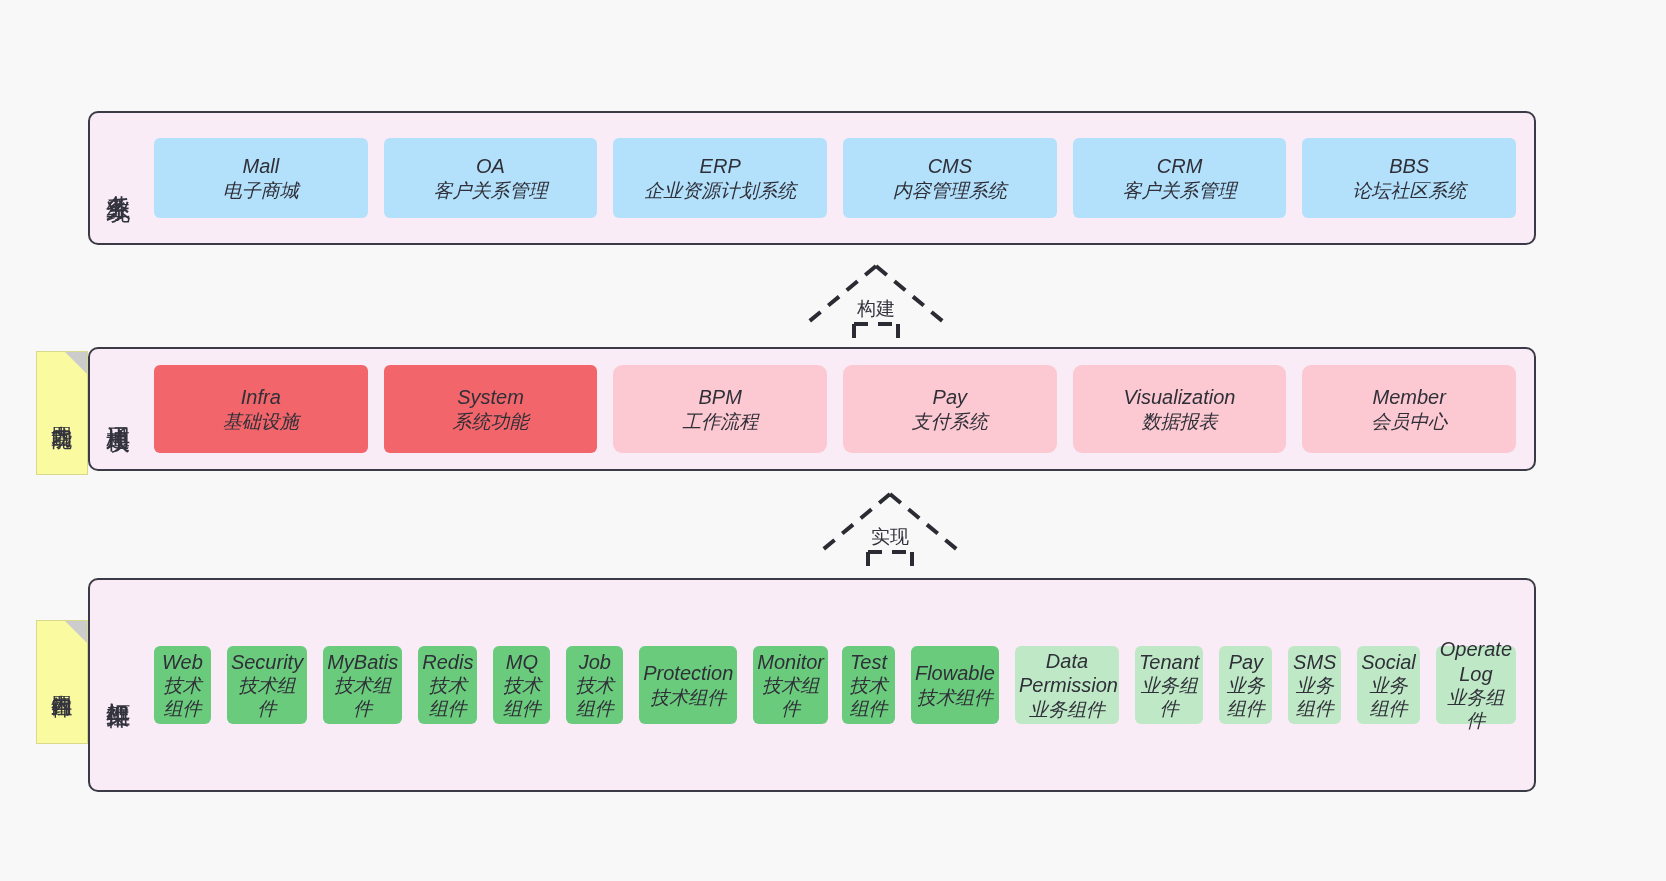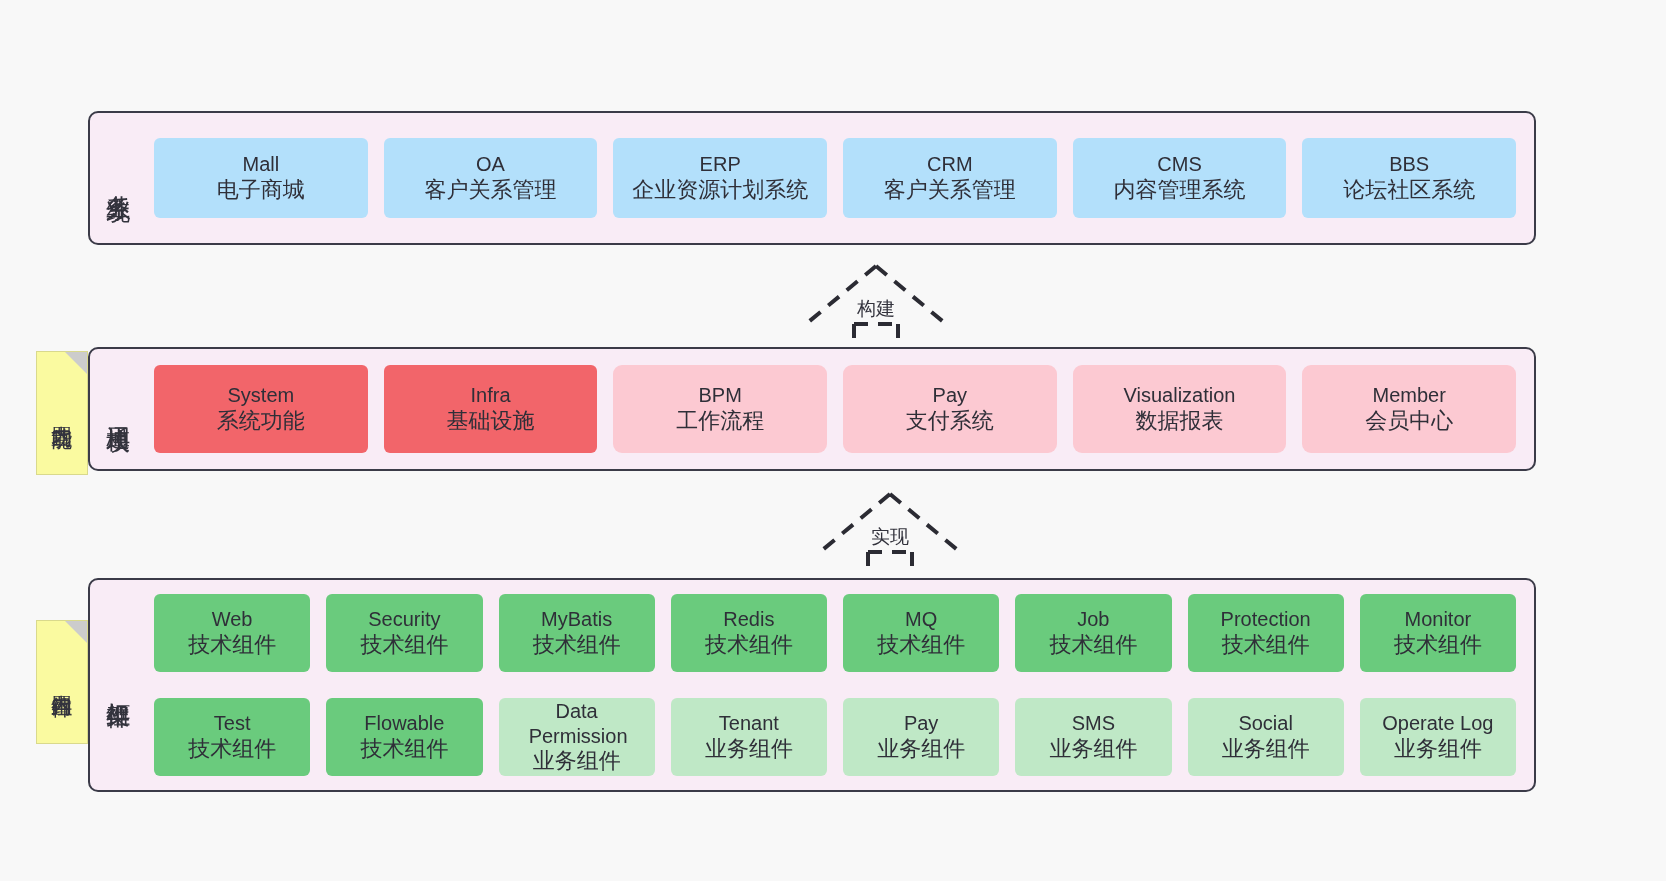--- a/index.html
+++ b/index.html
@@ -38,46 +38,47 @@
   }
   .layer-body {
     flex: 1 1 auto;
     display: flex;
     align-items: center;
     justify-content: space-between;
     gap: 16px;
     padding: 14px 18px 14px 8px;
   }
   .layer-body.two-rows {
-    flex-direction: column;
+    flex-direction: row;
     justify-content: flex-end;
-    gap: 26px;
+    gap: 14px;
   }
   .row {
     display: flex;
     width: 100%;
     gap: 16px;
     justify-content: space-between;
   }
 
   
   .node {
     flex: 1 1 0;
     border-radius: 6px;
     display: flex;
     flex-direction: column;
     align-items: center;
     justify-content: center;
     text-align: center;
     color: #2f2f38;
     padding: 6px 4px;
     line-height: 1.22;
+    font-style: italic;
   }
   .node .en { font-size: 20px; }
-  .node .cn { font-size: 22px; }
+  .node .cn { font-size: 19px; }
 
   .node.blue   { background: #b3e0fb; height: 80px; }
   .node.red    { background: #f2656a; height: 88px; }
   .node.pink   { background: #fcc9d2; height: 88px; border-radius: 9px; }
   .node.green  { background: #6acb7d; height: 78px; }
   .node.lgreen { background: #bfe8c6; height: 78px; }
 
   
   .note {
     position: absolute;
@@ -134,26 +135,26 @@
       </div>
       <div class="node blue">
         <span class="en">OA</span>
         <span class="cn">客户关系管理</span>
       </div>
       <div class="node blue">
         <span class="en">ERP</span>
         <span class="cn">企业资源计划系统</span>
       </div>
       <div class="node blue">
+        <span class="en">CMS</span>
+        <span class="cn">内容管理系统</span>
+      </div>
+      <div class="node blue">
         <span class="en">CRM</span>
         <span class="cn">客户关系管理</span>
-      </div>
-      <div class="node blue">
-        <span class="en">CMS</span>
-        <span class="cn">内容管理系统</span>
       </div>
       <div class="node blue">
         <span class="en">BBS</span>
         <span class="cn">论坛社区系统</span>
       </div>
 
     </div>
   </div>
 
   <div class="arrow" style="left:802px; top:262px; width:148px; height:86px;">
@@ -167,26 +168,26 @@
   <div class="note" id="note-common" style="left:36px; top:351px; height:124px;">
     <span class="fold"></span>
     <span>内置功能</span>
   </div>
 
   <div class="layer" id="layer-common" style="left:88px; top:347px; width:1448px; height:124px;">
     <div class="layer-title">通用模块</div>
     <div class="layer-body">
 
       <div class="node red">
+        <span class="en">Infra</span>
+        <span class="cn">基础设施</span>
+      </div>
+      <div class="node red">
         <span class="en">System</span>
         <span class="cn">系统功能</span>
-      </div>
-      <div class="node red">
-        <span class="en">Infra</span>
-        <span class="cn">基础设施</span>
       </div>
       <div class="node pink">
         <span class="en">BPM</span>
         <span class="cn">工作流程</span>
       </div>
       <div class="node pink">
         <span class="en">Pay</span>
         <span class="cn">支付系统</span>
       </div>
       <div class="node pink">

